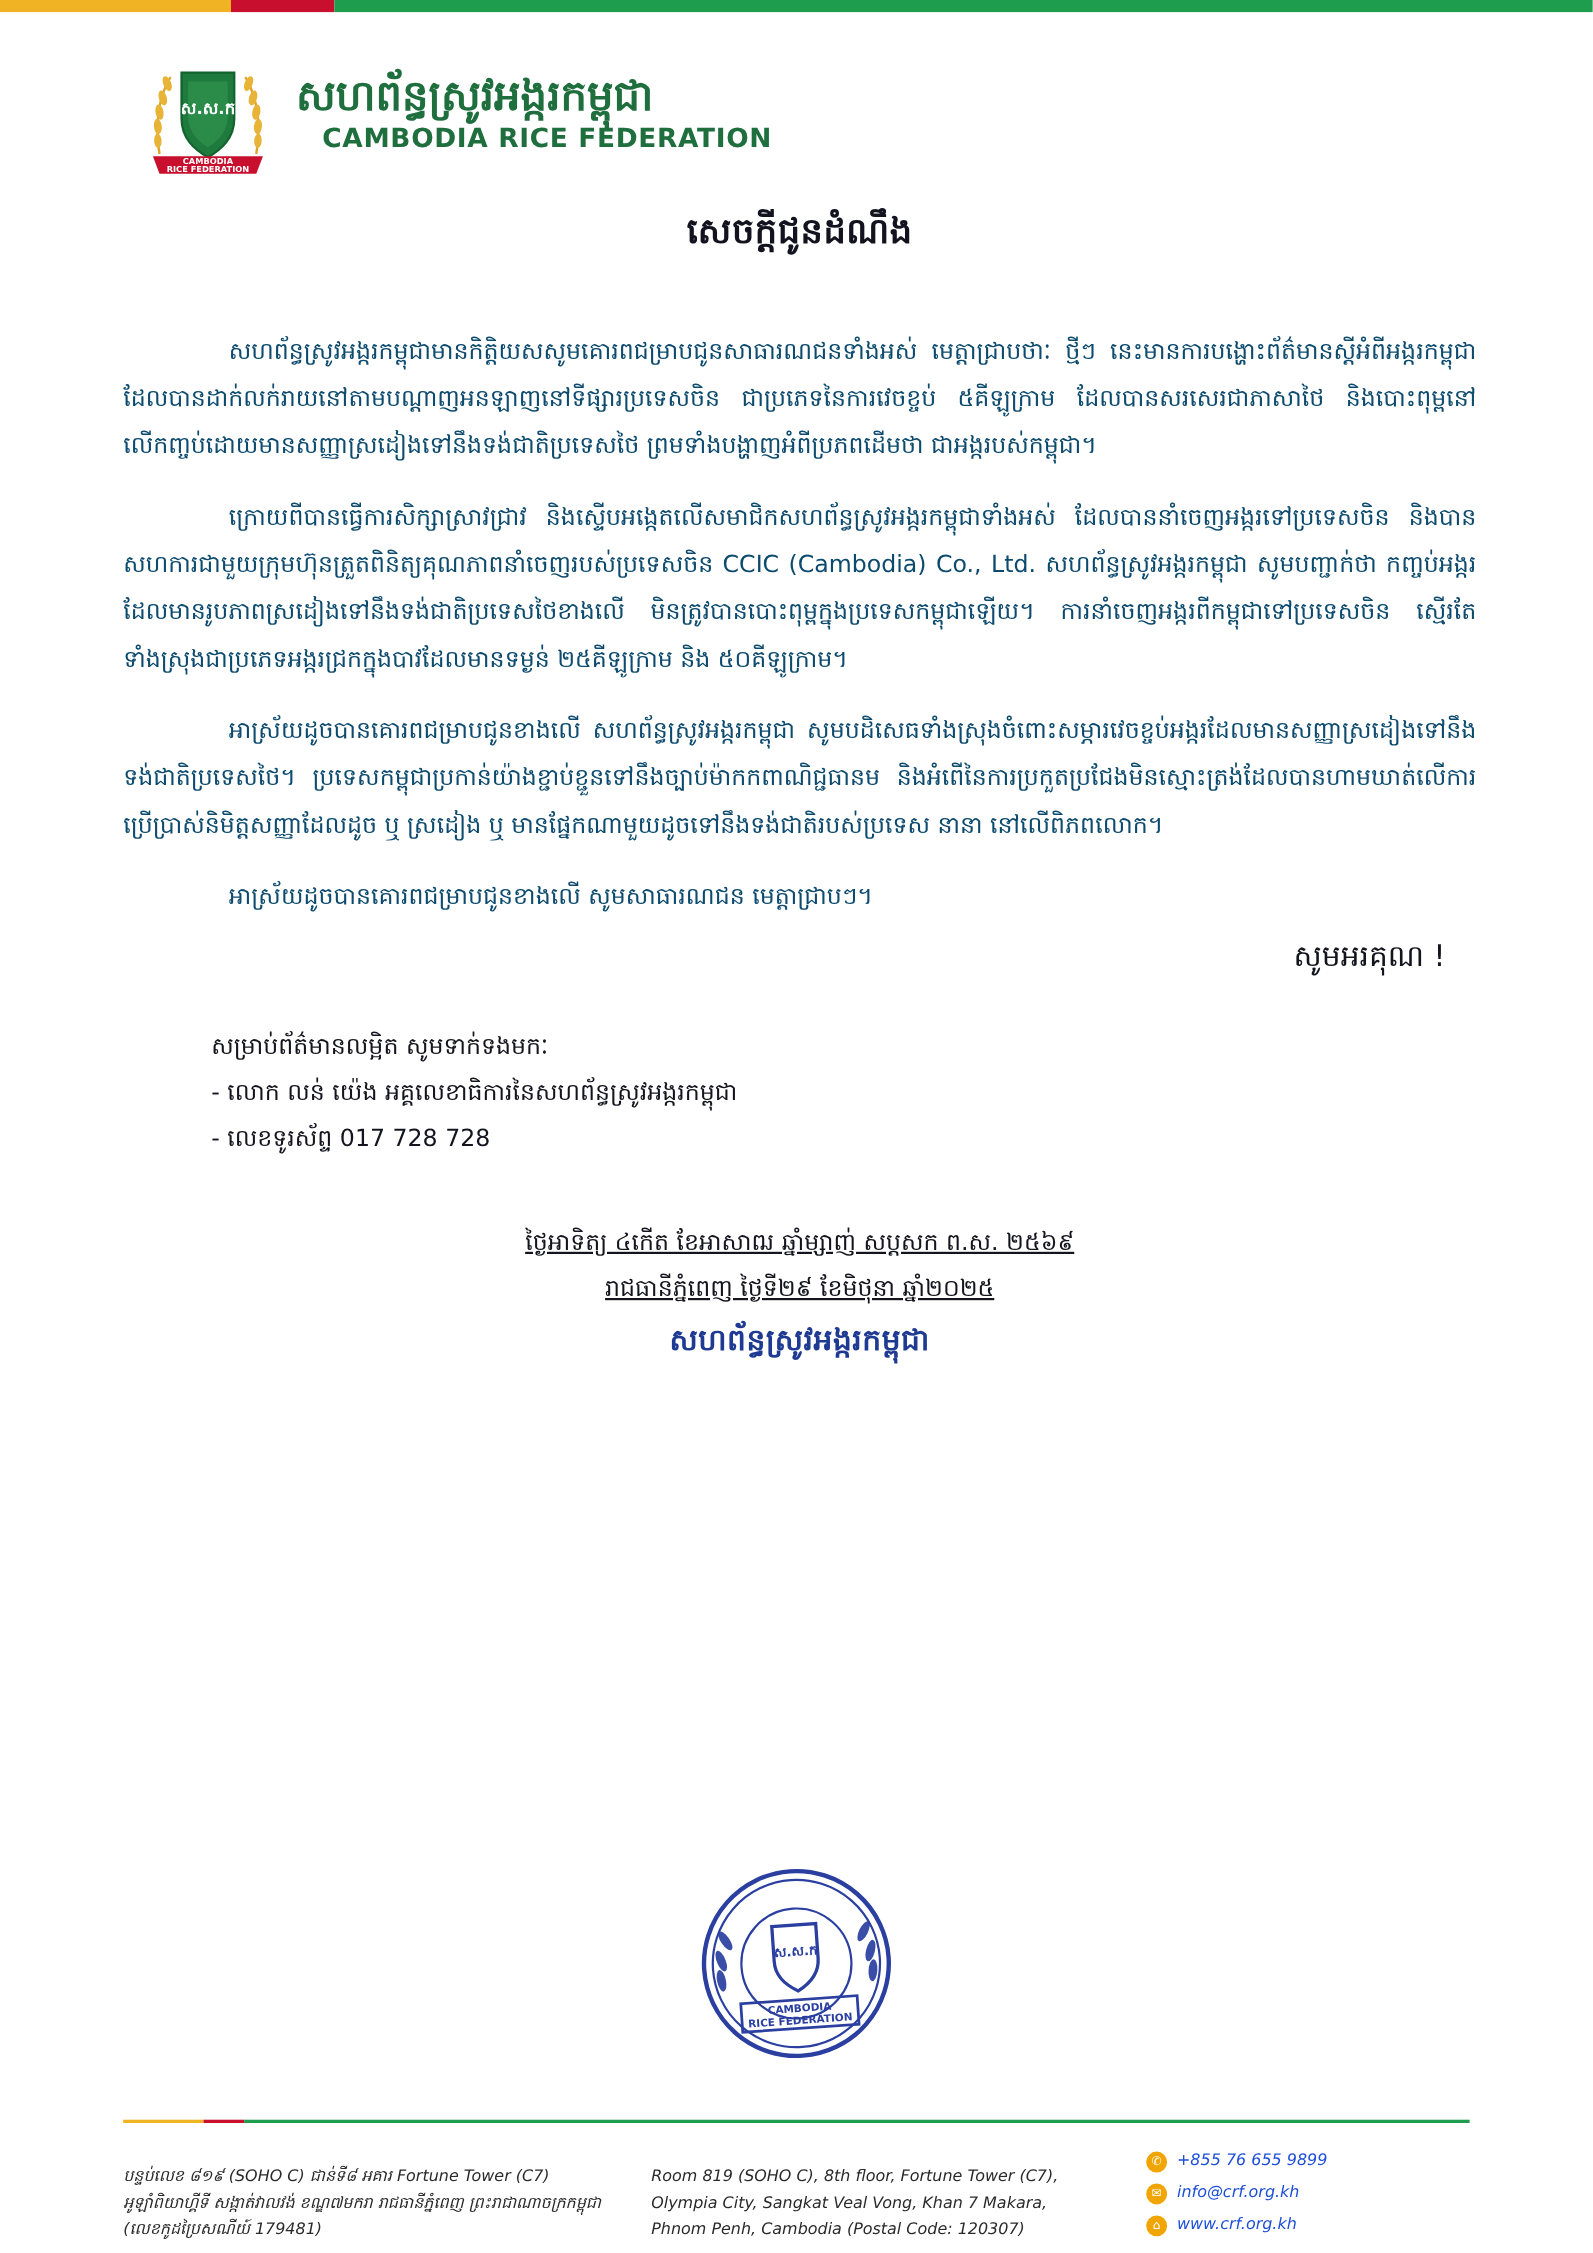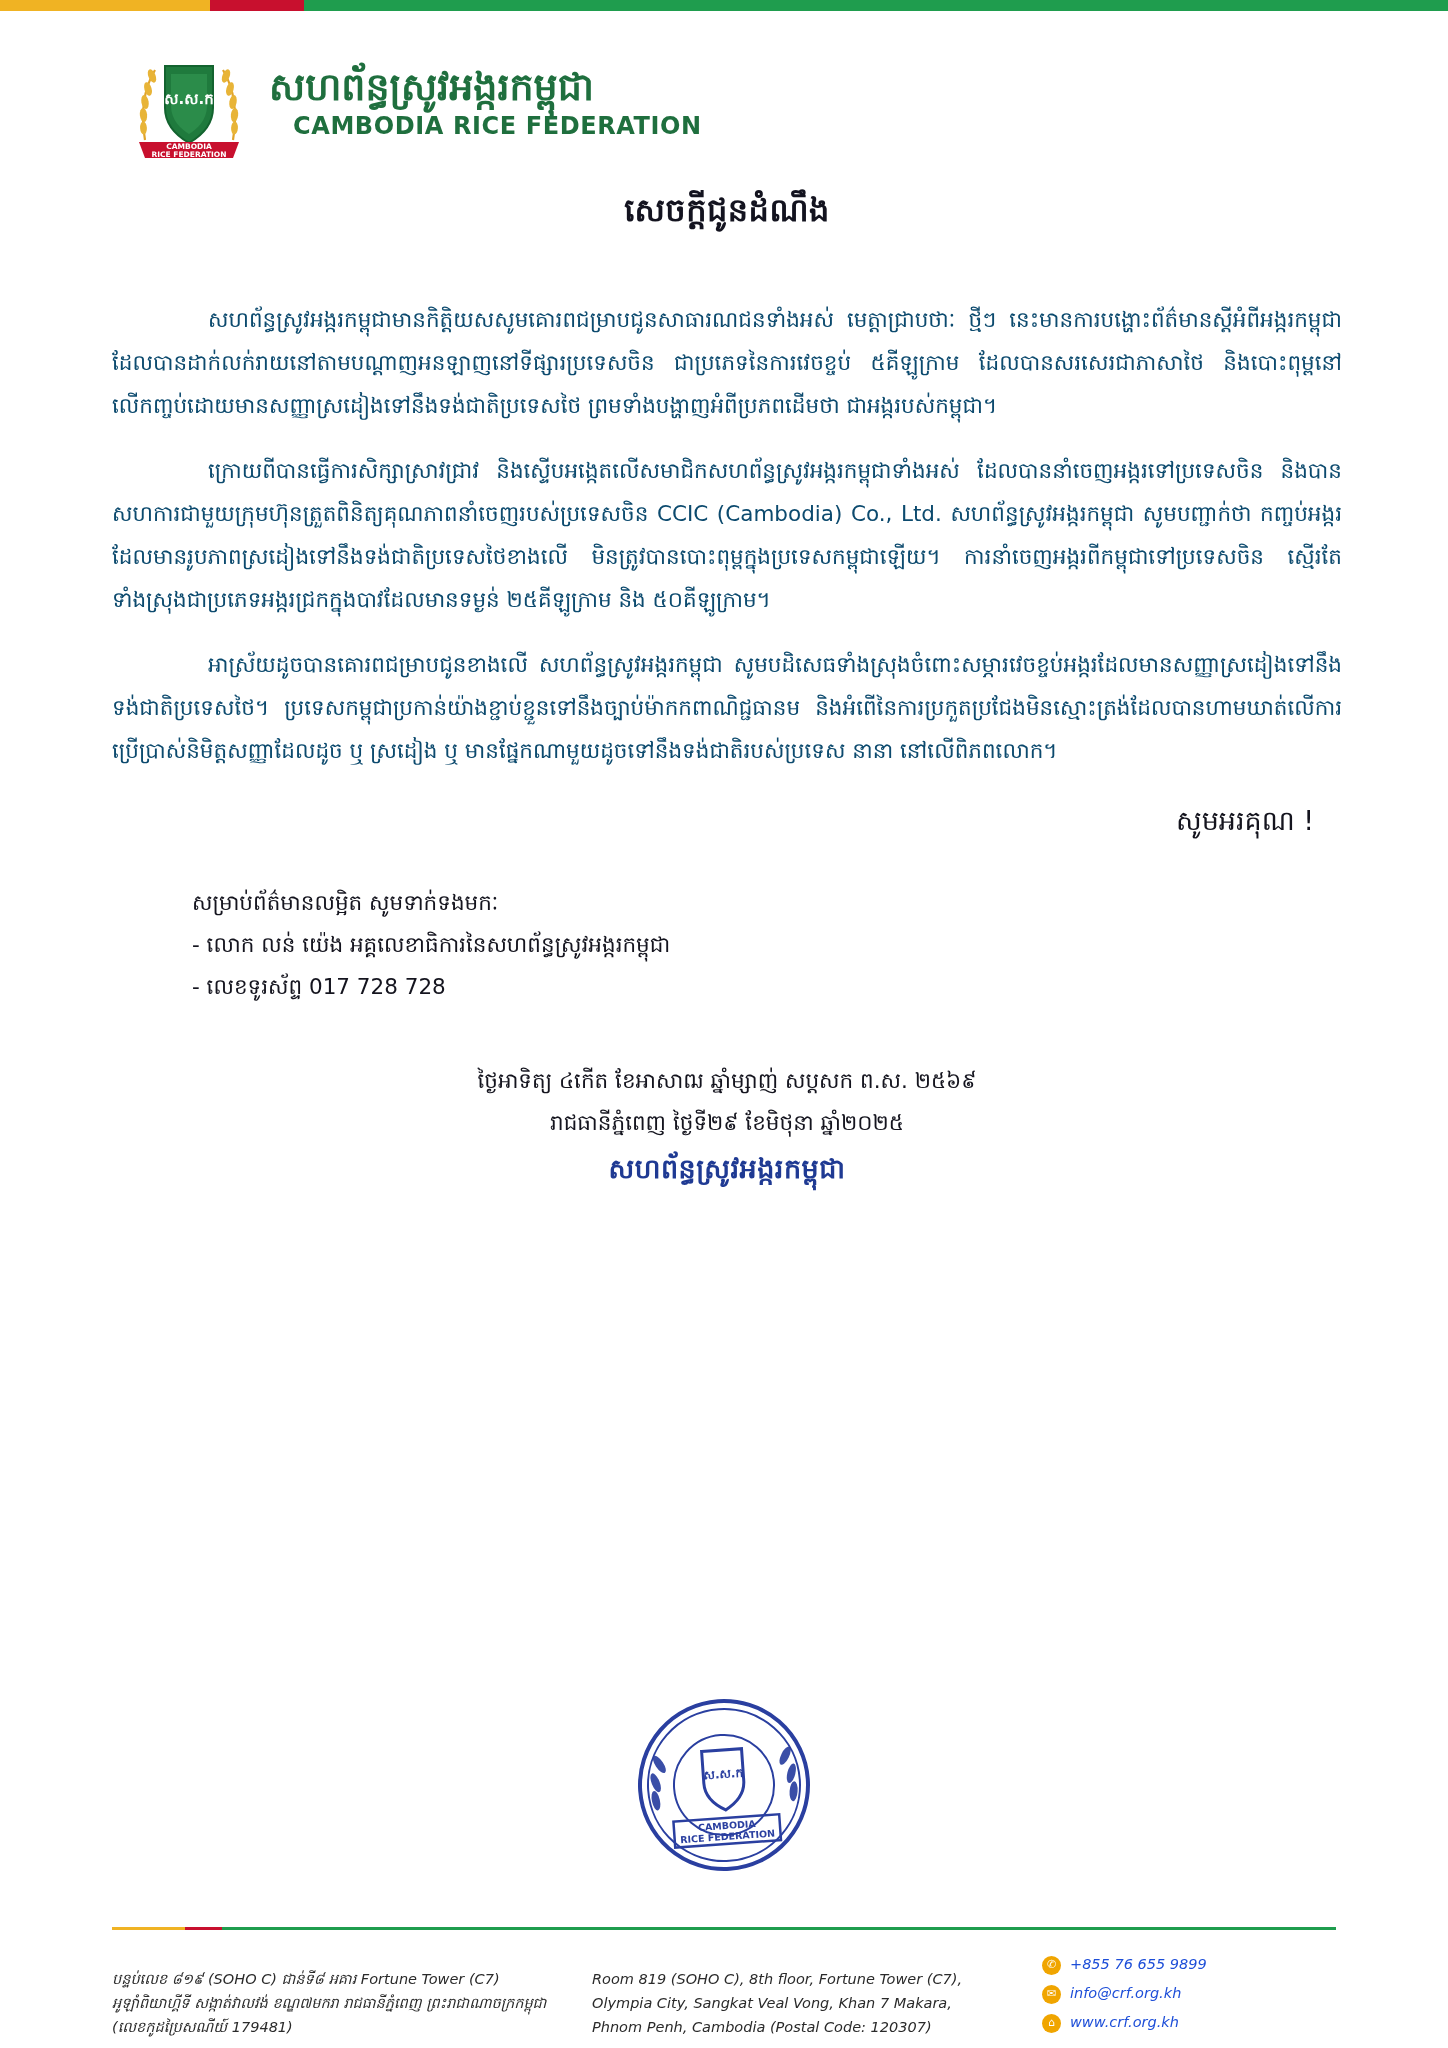--- a/index.html
+++ b/index.html
@@ -108,20 +108,21 @@
     margin-top: 10px;
     padding-left: 80px;
   }
 
   .datelines {
     text-align: center;
     font-size: 21.5px;
     line-height: 1.95;
     color: #14141e;
     margin-top: 52px;
+    text-decoration: underline;
   }
 
   .sign-name {
     text-align: center;
     font-size: 27px;
     font-weight: bold;
     color: #1f3a93;
     margin-top: 8px;
     letter-spacing: 0.5px;
   }
@@ -228,20 +229,21 @@
     <div class="en">CAMBODIA RICE FEDERATION</div>
   </div>
 </div>
 
 <div class="doc">
   <div class="doc-title">សេចក្តីជូនដំណឹង</div>
 
   <div class="para">សហព័ន្ធស្រូវអង្ករកម្ពុជាមានកិត្តិយសសូមគោរពជម្រាបជូនសាធារណជនទាំងអស់ មេត្តាជ្រាបថាៈ ថ្មីៗ នេះមានការបង្ហោះព័ត៌មានស្ដីអំពីអង្ករកម្ពុជា ដែលបានដាក់លក់រាយនៅតាមបណ្ដាញអនឡាញនៅទីផ្សារប្រទេសចិន ជាប្រភេទនៃការវេចខ្ចប់ ៥គីឡូក្រាម ដែលបានសរសេរជាភាសាថៃ និងបោះពុម្ពនៅលើកញ្ចប់ដោយមានសញ្ញាស្រដៀងទៅនឹងទង់ជាតិប្រទេសថៃ  ព្រមទាំងបង្ហាញអំពីប្រភពដើមថា  ជាអង្ករបស់កម្ពុជា។</div>
   <div class="para">ក្រោយពីបានធ្វើការសិក្សាស្រាវជ្រាវ និងសើ្ទបអង្កេតលើសមាជិកសហព័ន្ធស្រូវអង្ករកម្ពុជាទាំងអស់ ដែលបាននាំចេញអង្ករទៅប្រទេសចិន និងបានសហការជាមួយក្រុមហ៊ុនត្រួតពិនិត្យគុណភាពនាំចេញរបស់ប្រទេសចិន CCIC (Cambodia) Co., Ltd. សហព័ន្ធស្រូវអង្ករកម្ពុជា សូមបញ្ជាក់ថា កញ្ចប់អង្ករដែលមានរូបភាពស្រដៀងទៅនឹងទង់ជាតិប្រទេសថៃខាងលើ មិនត្រូវបានបោះពុម្ពក្នុងប្រទេសកម្ពុជាឡើយ។ ការនាំចេញអង្ករពីកម្ពុជាទៅប្រទេសចិន ស្មើរតែទាំងស្រុងជាប្រភេទអង្ករជ្រកក្នុងបាវដែលមានទម្ងន់ ២៥គីឡូក្រាម និង ៥០គីឡូក្រាម។</div>
   <div class="para">អាស្រ័យដូចបានគោរពជម្រាបជូនខាងលើ  សហព័ន្ធស្រូវអង្ករកម្ពុជា  សូមបដិសេធទាំងស្រុងចំពោះសម្ភារវេចខ្ចប់អង្ករដែលមានសញ្ញាស្រដៀងទៅនឹងទង់ជាតិប្រទេសថៃ។ ប្រទេសកម្ពុជាប្រកាន់យ៉ាងខ្ជាប់ខ្ជួនទៅនឹងច្បាប់ម៉ាកកពាណិជ្ជធានម និងអំពើនៃការប្រកួតប្រជែងមិនស្មោះត្រង់ដែលបានហាមឃាត់លើការប្រើប្រាស់និមិត្តសញ្ញាដែលដូច ឬ ស្រដៀង ឬ មានផ្នែកណាមួយដូចទៅនឹងទង់ជាតិរបស់ប្រទេស នានា នៅលើពិភពលោក។</div>
+  <div class="para tight">អាស្រ័យដូចបានគោរពជម្រាបជូនខាងលើ សូមសាធារណជន មេត្តាជ្រាបៗ។</div>
 
   <div class="thanks">សូមអរគុណ !</div>
 
   <div class="contact-block">
     <div>សម្រាប់ព័ត៌មានលម្អិត សូមទាក់ទងមកៈ</div>
     <div>- លោក លន់ យ៉េង អគ្គលេខាធិការនៃសហព័ន្ធស្រូវអង្ករកម្ពុជា</div>
     <div>- លេខទូរស័ព្ទ 017 728 728</div>
   </div>
 
   <div class="datelines">

